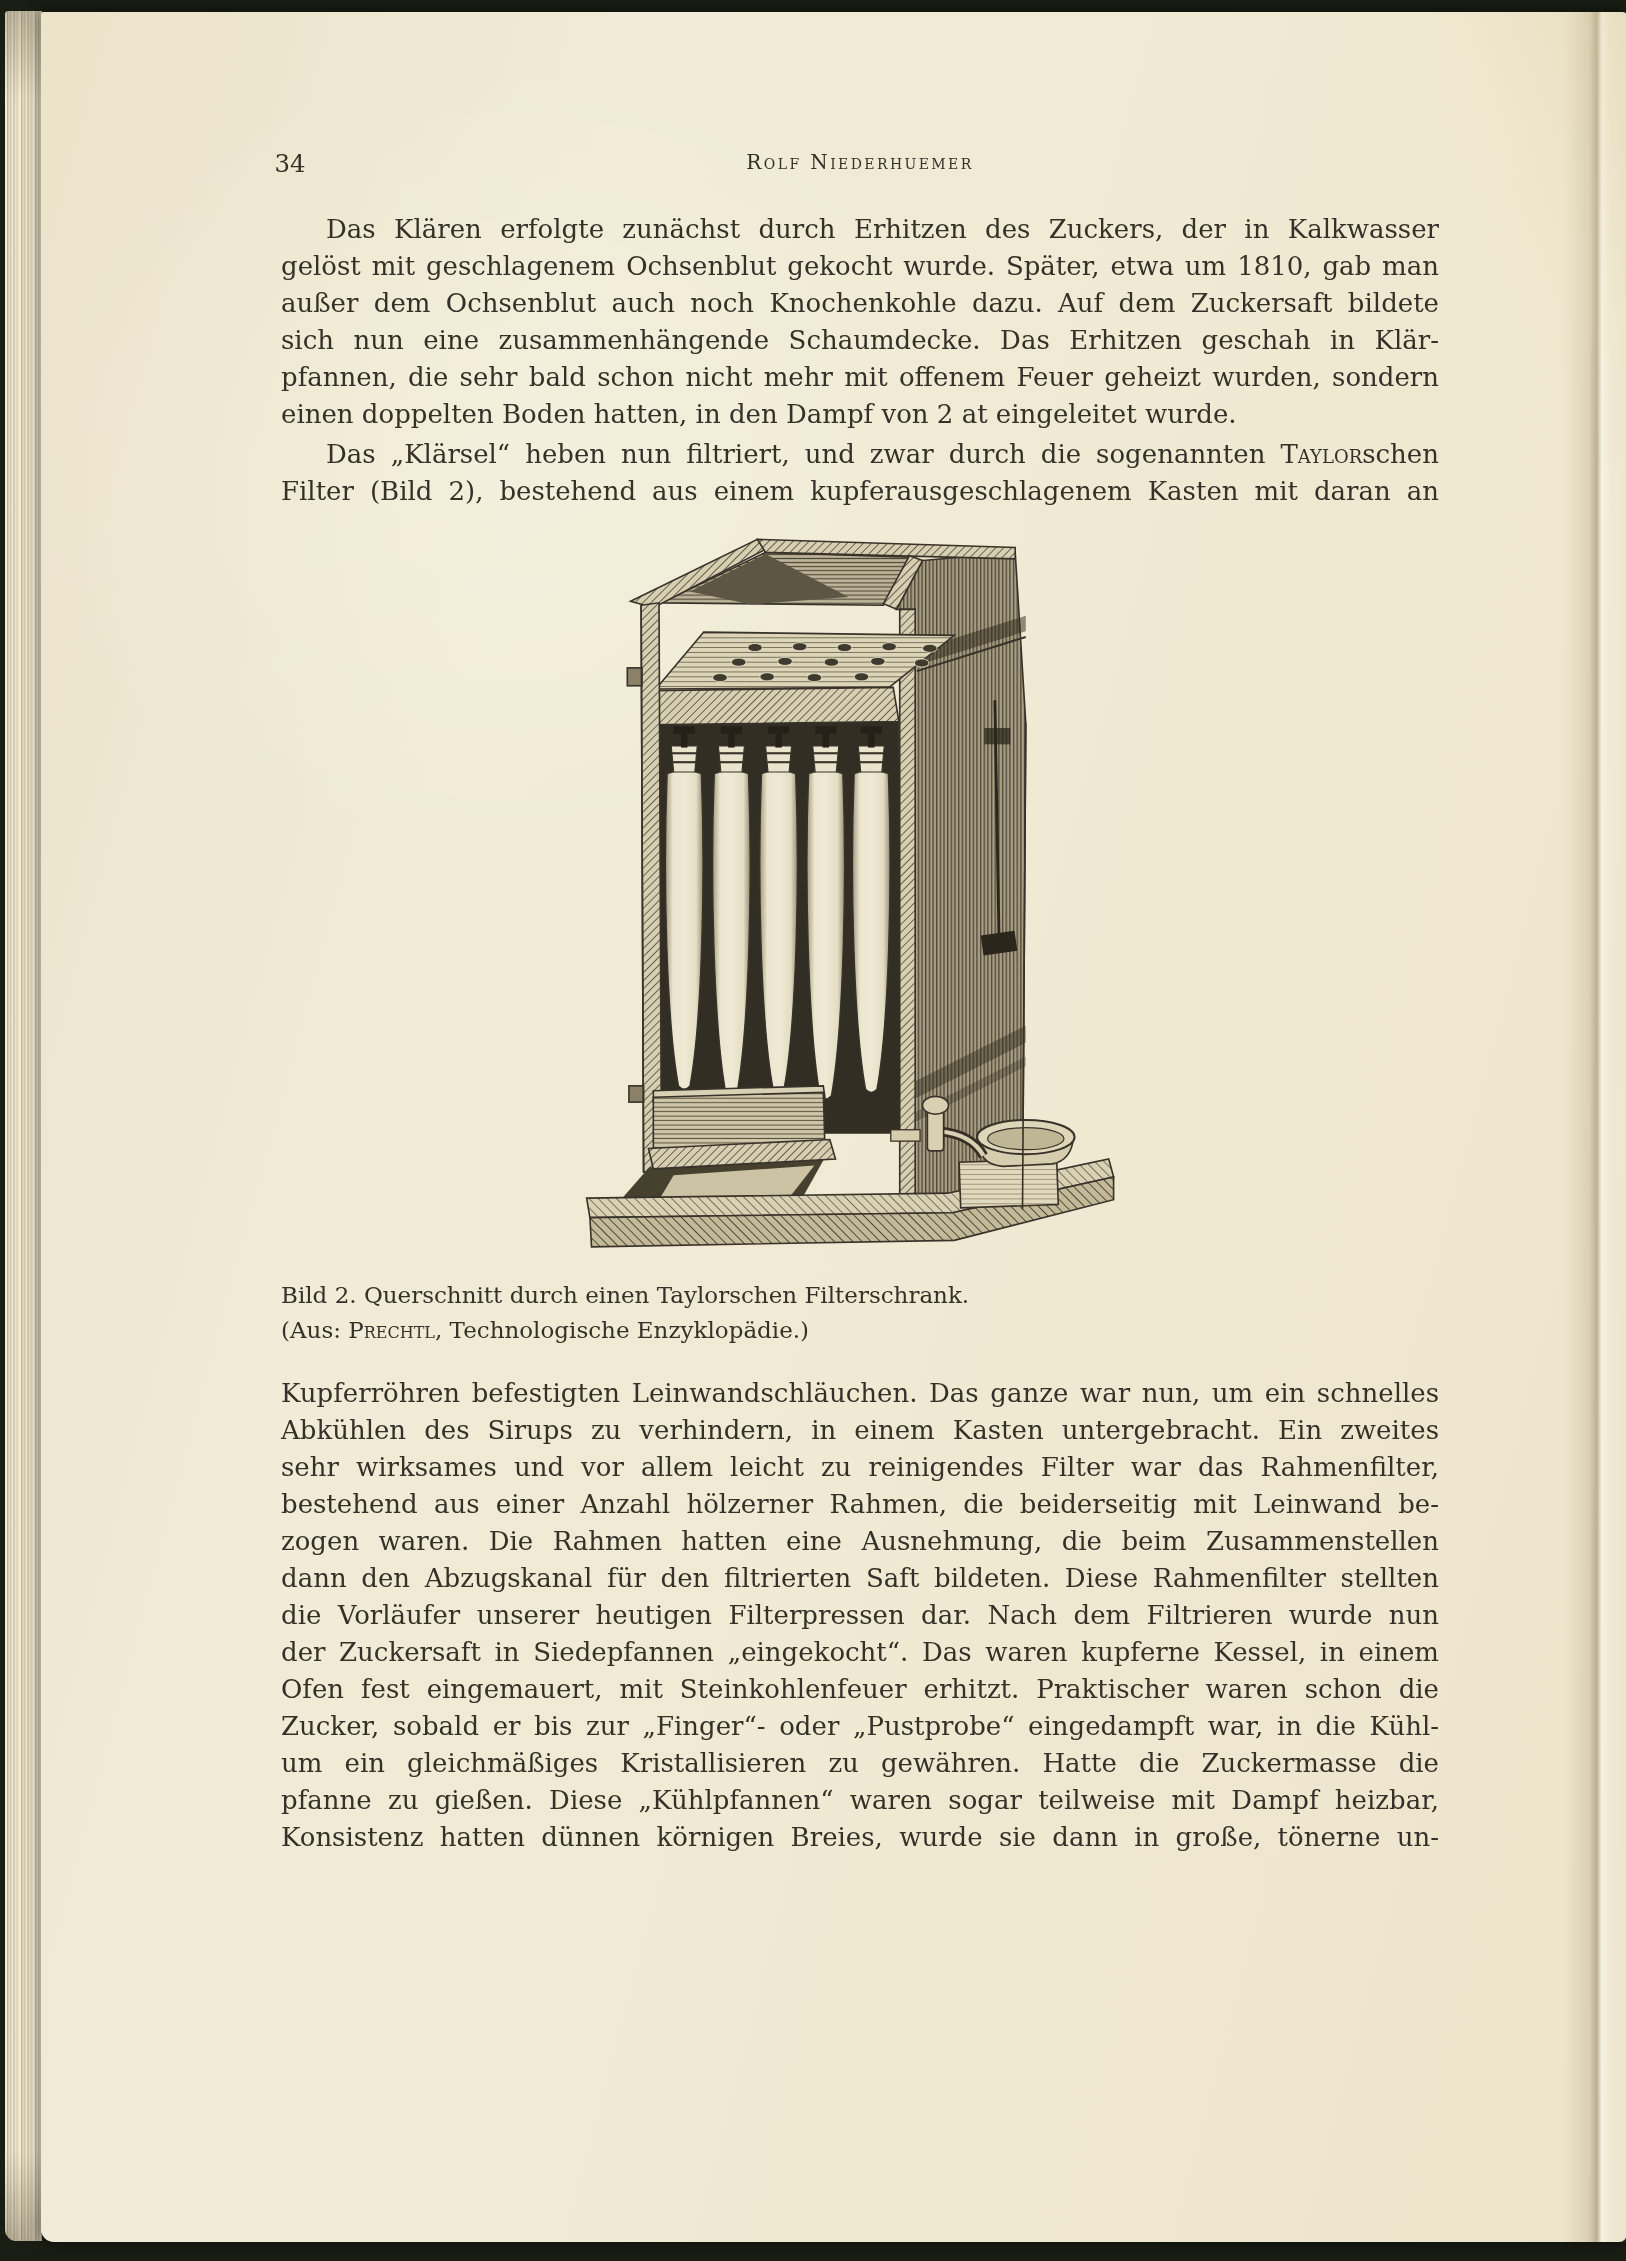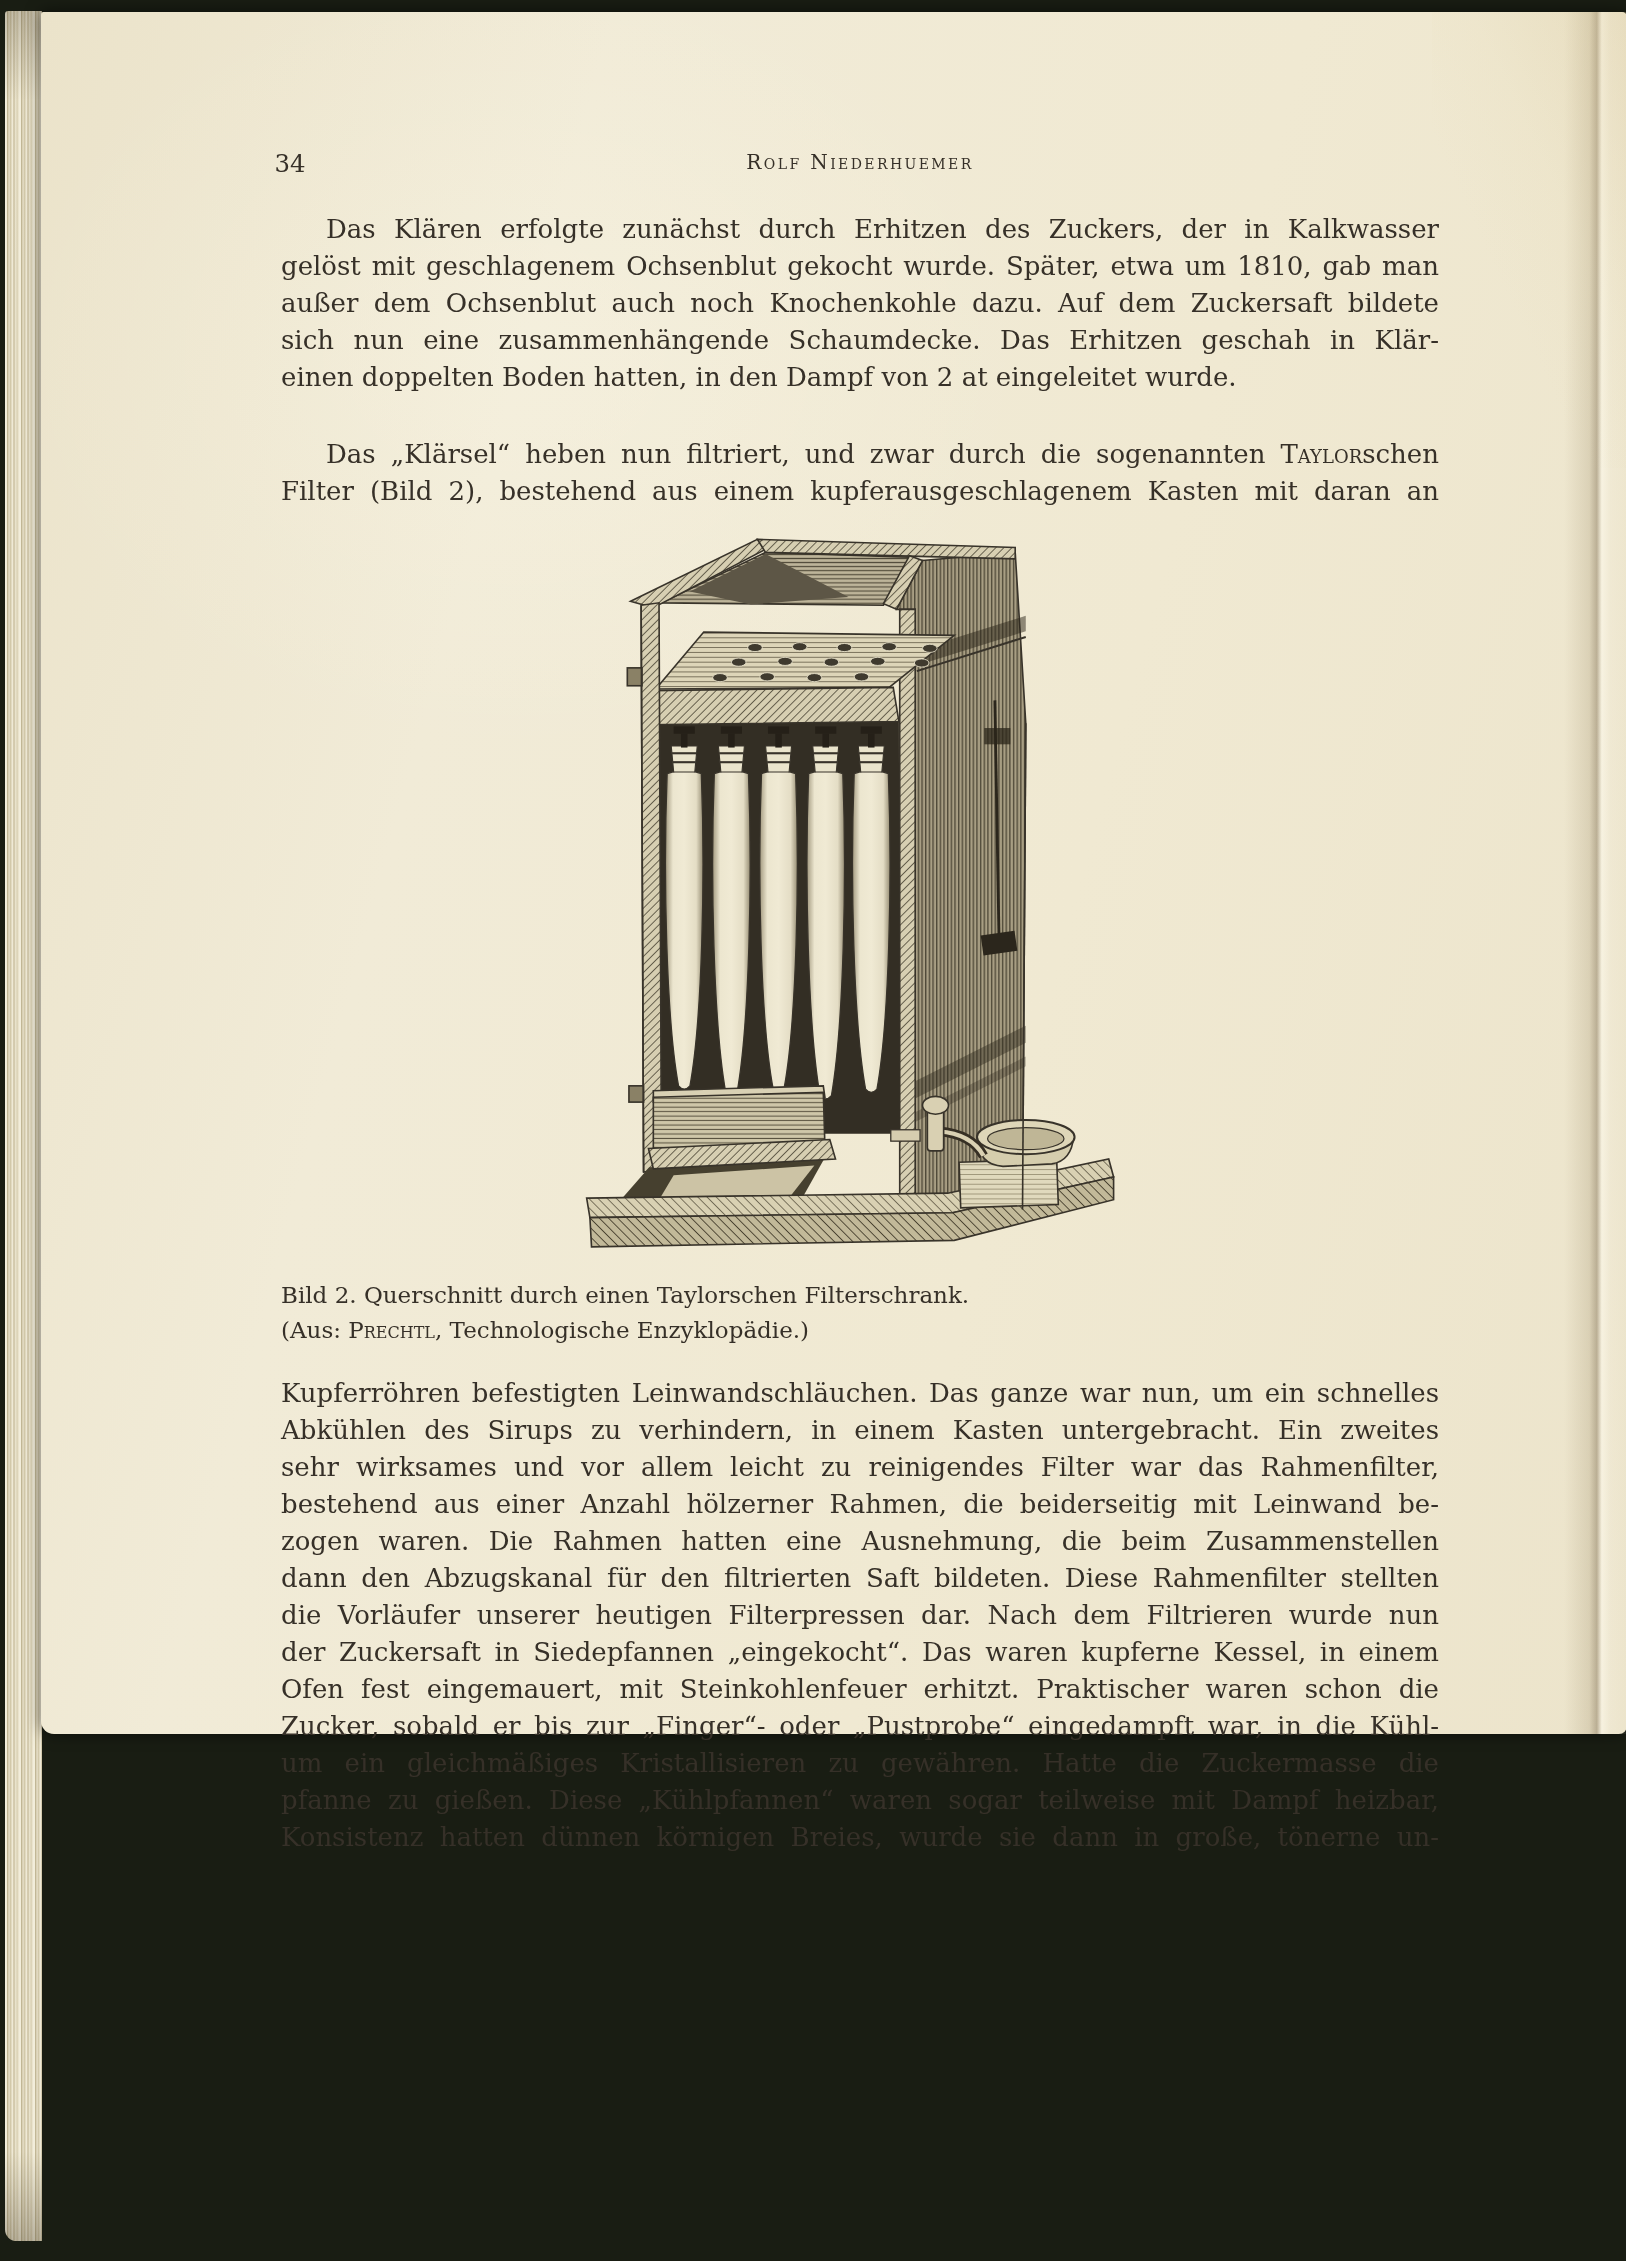--- a/index.html
+++ b/index.html
@@ -14,21 +14,21 @@
     position:absolute;left:4.9px;top:10.6px;width:37px;height:2230px;
     background:
       linear-gradient(180deg, rgba(60,50,30,0.25) 0%, rgba(0,0,0,0) 4%, rgba(0,0,0,0) 96%, rgba(60,50,30,0.3) 100%),
       repeating-linear-gradient(90deg,
         #f2edda 0px,#f2edda 1.6px,#bfb492 2.4px,#e7e0c9 4.1px,#cfc5a5 5.7px,
         #f4efdd 7.3px,#c8bd9d 9px,#ebe5cf 10.6px,#d9d0b3 12.2px,#f0ead6 14px);
     border-radius:3.3px 0 0 11.4px;
   }
   
   .page{
-    position:absolute;left:41px;top:12.2px;width:1586px;height:1722px;
+    position:absolute;left:41px;top:12.2px;width:1586px;height:2230px;
     background:
       radial-gradient(ellipse 732px 569px at 30% 20%, rgba(255,252,238,0.25), rgba(0,0,0,0) 70%),
       linear-gradient(105deg,#ebe3ca 0%,#f1ebd7 28%,#f0e9d2 62%,#ece4cb 100%);
     border-radius:2.4px 4.9px 8.1px 13px;
     box-shadow:0 0 14.6px rgba(0,0,0,0.55);
     color:#363028;
   }
   .crease{
     position:absolute;top:0;left:1523px;width:63px;height:100%;
     background:linear-gradient(90deg,
@@ -78,20 +78,21 @@
       <div class="headrow">
         <div class="pagenum">34</div>
         <div class="runhead">Rolf Niederhuemer</div>
       </div>
 
       <div class="para p1">
         <div class="jline indent">Das Klären erfolgte zunächst durch Erhitzen des Zuckers, der in Kalkwasser</div>
         <div class="jline">gelöst mit geschlagenem Ochsenblut gekocht wurde. Später, etwa um 1810, gab man</div>
         <div class="jline">außer dem Ochsenblut auch noch Knochenkohle dazu. Auf dem Zuckersaft bildete</div>
         <div class="jline">sich nun eine zusammenhängende Schaumdecke. Das Erhitzen geschah in Klär-</div>
+        <div class="jline">pfannen, die sehr bald schon nicht mehr mit offenem Feuer geheizt wurden, sondern</div>
         <div class="jline lastline">einen doppelten Boden hatten, in den Dampf von 2 at eingeleitet wurde.</div>
       </div>
 
       <div class="para p2">
         <div class="jline indent"><span>Das „Klärsel“ heben nun filtriert, und zwar durch die sogenannten </span><span class="sc">Taylor</span><span>schen</span></div>
         <div class="jline">Filter (Bild 2), bestehend aus einem kupferausgeschlagenem Kasten mit daran an</div>
       </div>
 
       <div class="caption">
         <div class="capline">Bild 2. Querschnitt durch einen Taylorschen Filterschrank.</div>

